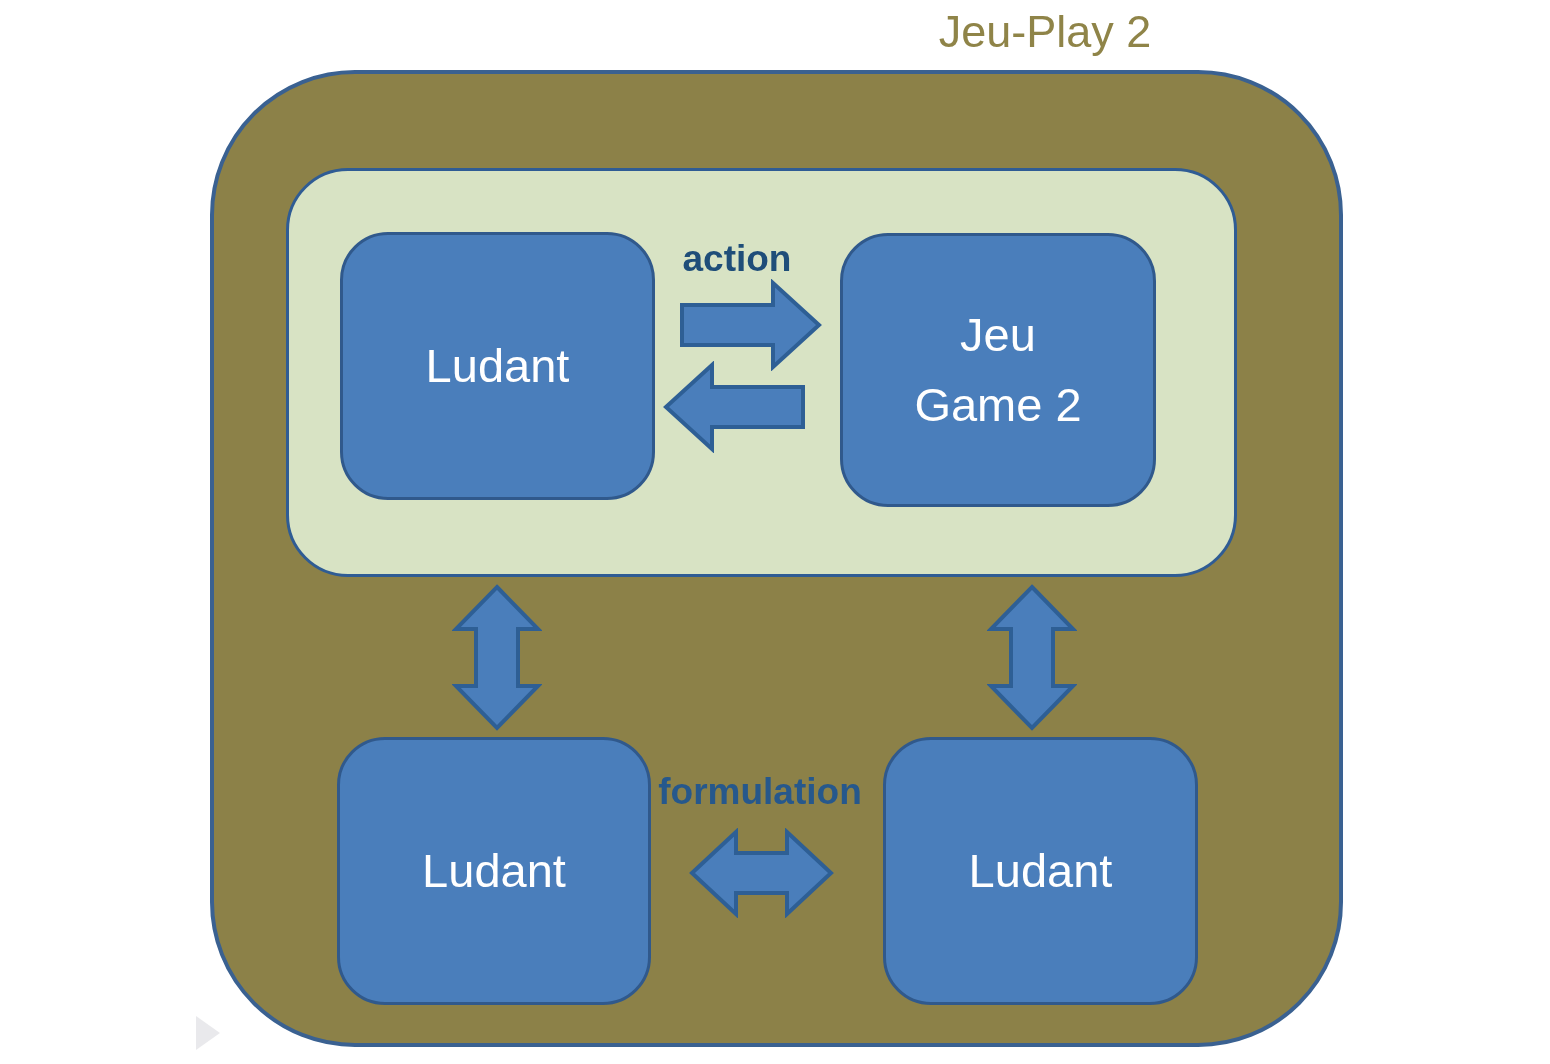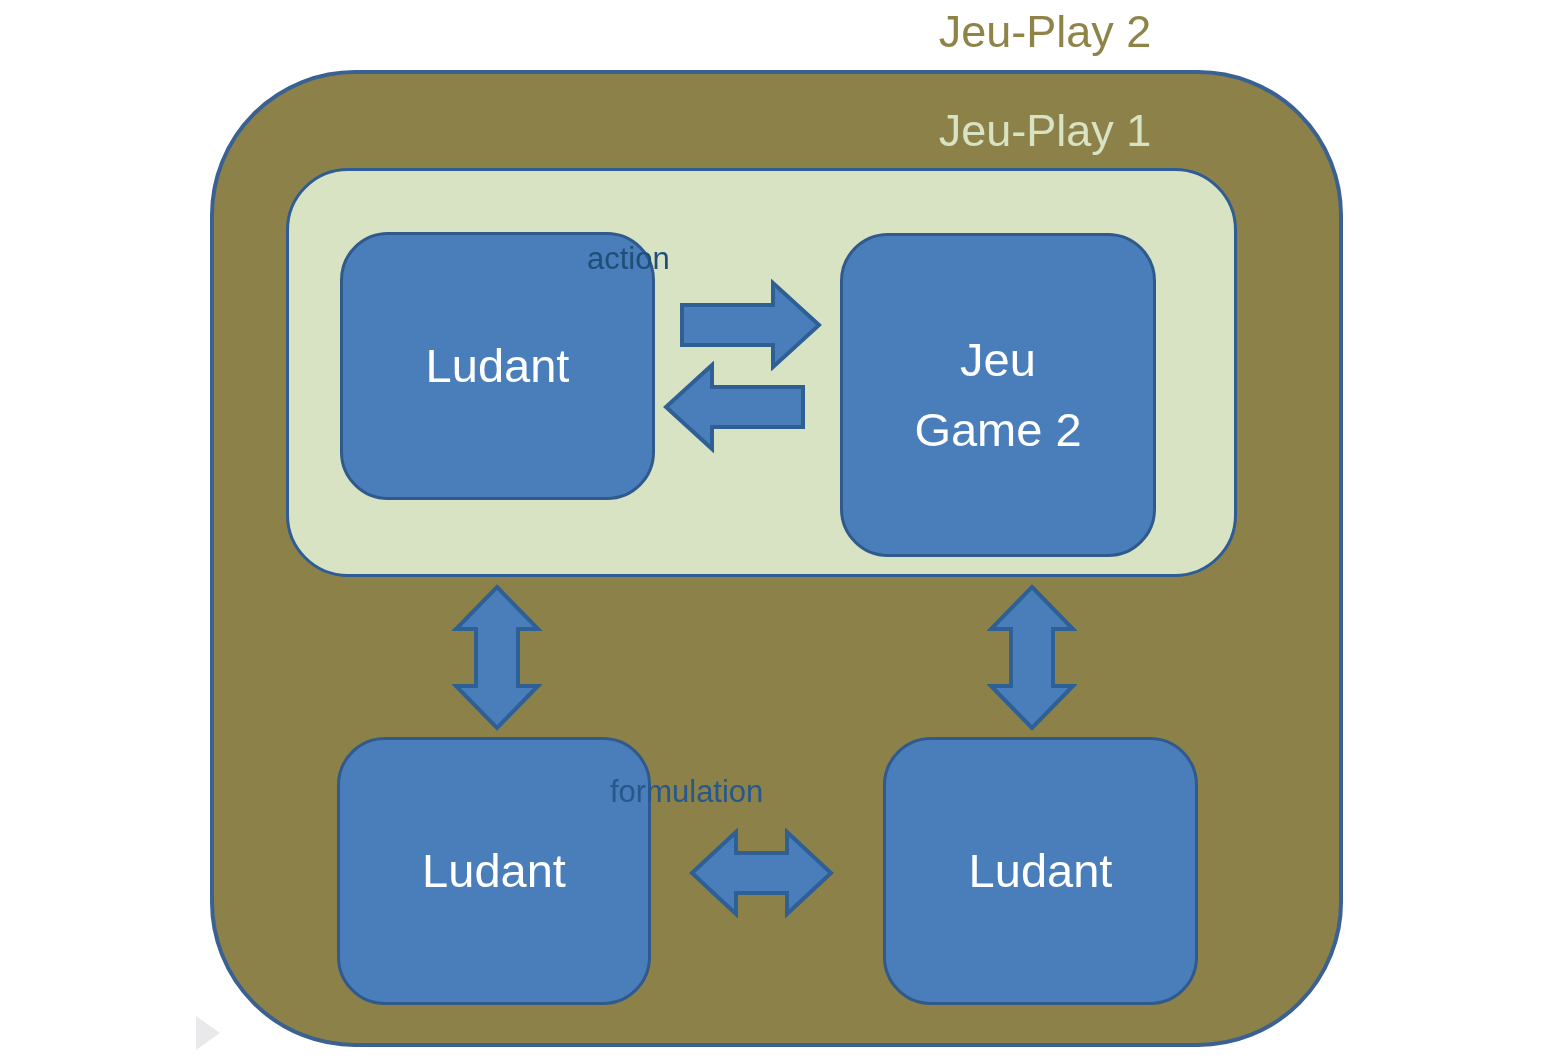--- a/index.html
+++ b/index.html
@@ -49,30 +49,30 @@
     font-size: 47px;
     font-weight: 400;
     display: flex;
     flex-direction: column;
     align-items: center;
     justify-content: center;
     text-align: center;
     line-height: 70px;
   }
   .node-player-top    { left: 340px; top: 232px; width: 315px; height: 268px; }
-  .node-game          { left: 840px; top: 233px; width: 316px; height: 324px; }
+  .node-game          { left: 840px; top: 233px; width: 316px; height: 274px; }
   .node-player-bl     { left: 337px; top: 737px; width: 314px; height: 268px; }
   .node-player-br     { left: 883px; top: 737px; width: 315px; height: 268px; }
 
   .edge-label {
     position: absolute;
     width: 300px;
-    text-align: left;
-    font-size: 31px;
-    font-weight: normal;
+    text-align: center;
+    font-size: 37px;
+    font-weight: bold;
     line-height: 42px;
     white-space: nowrap;
   }
   .lbl-action       { left: 587px; top: 238px; color: var(--label_inner); }
   .lbl-retroaction  { left: 598px; top: 484px; color: var(--label_inner); }
   .lbl-formulation  { left: 610px; top: 771px; color: var(--label_outer); }
   .lbl-validation   { left: 618px; top: 929px; color: var(--label_outer); }
 
   .arrow { position: absolute; }
   .arrow polygon {
@@ -99,21 +99,20 @@
 </style>
 </head>
 <body>
 
 <div class="canvas">
 
   <div class="title title-outer">Jeu-Play 2</div>
 
   <div class="outer-box"></div>
 
-  <div class="title title-inner">Jeu-Play 1</div>
 
   <div class="inner-box"></div>
 
   <div class="node node-player-top">
     <span>Ludant</span>
   </div>
 
   <div class="node node-game">
     <span>Jeu</span>
     <span>Game 2</span>

